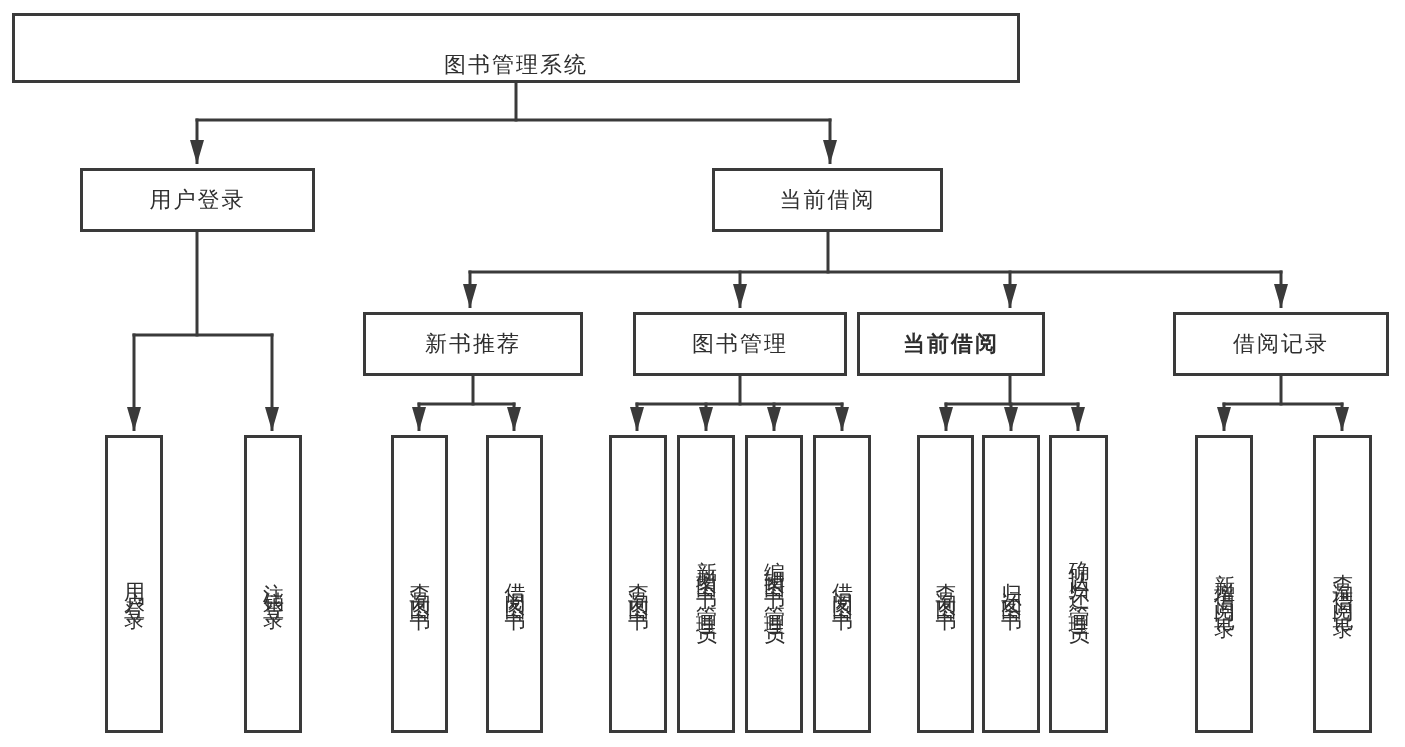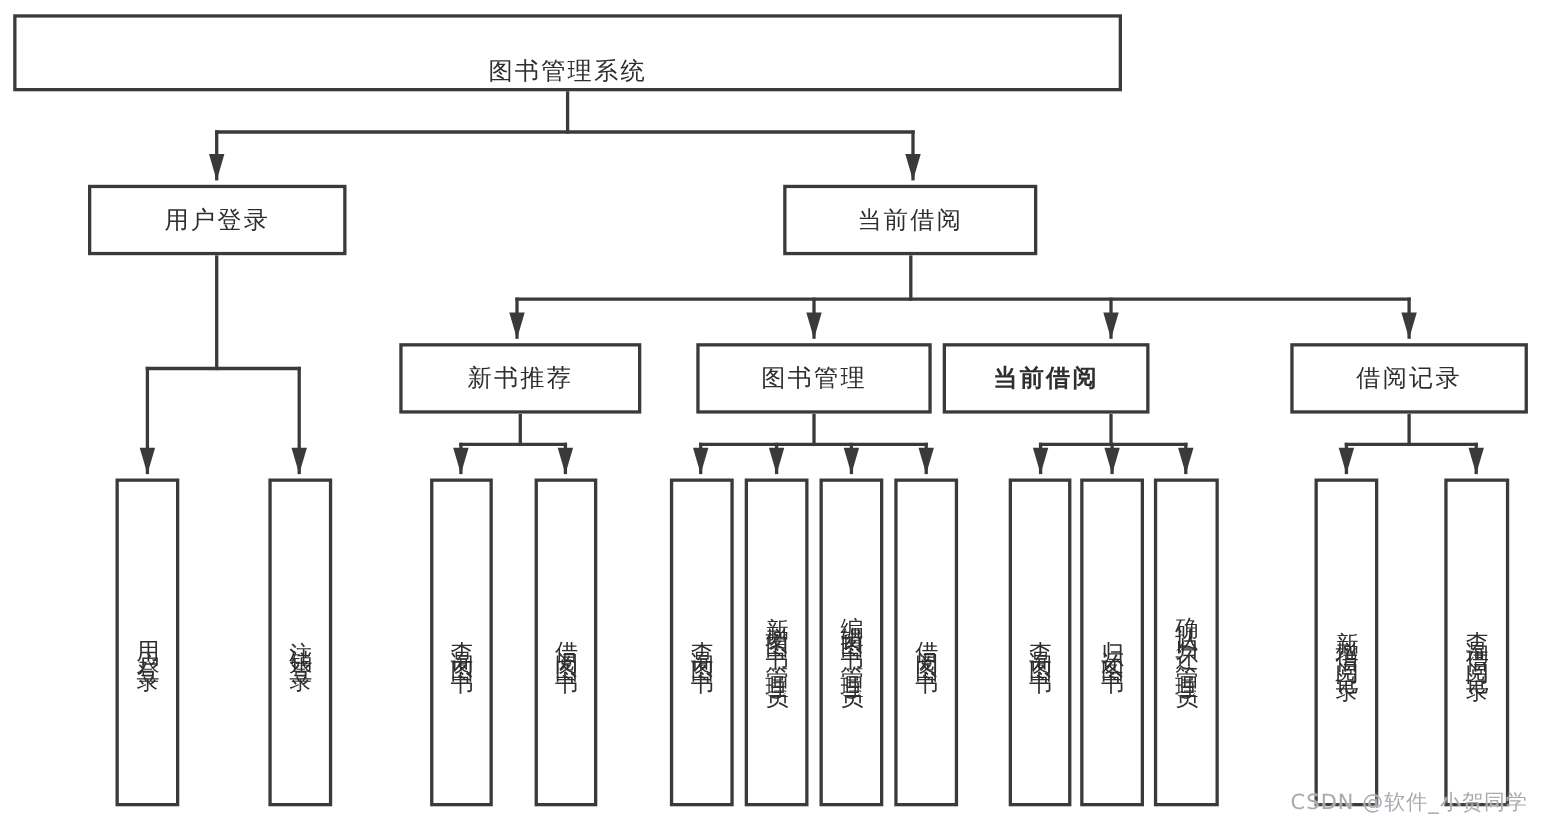--- a/index.html
+++ b/index.html
@@ -141,15 +141,14 @@
     <span class="vtext">确认归还（管理员）</span>
   </div>
 
   <div class="node" style="left:1195px; top:435px; width:58px; height:298px;">
     <span class="vtext">新增借阅记录</span>
   </div>
   <div class="node" style="left:1313px; top:435px; width:59px; height:298px;">
     <span class="vtext">查询借阅记录</span>
   </div>
 
-  <div class="watermark">CSDN @软件_小贺同学</div>
 
 </div>
 
 </body></html>

